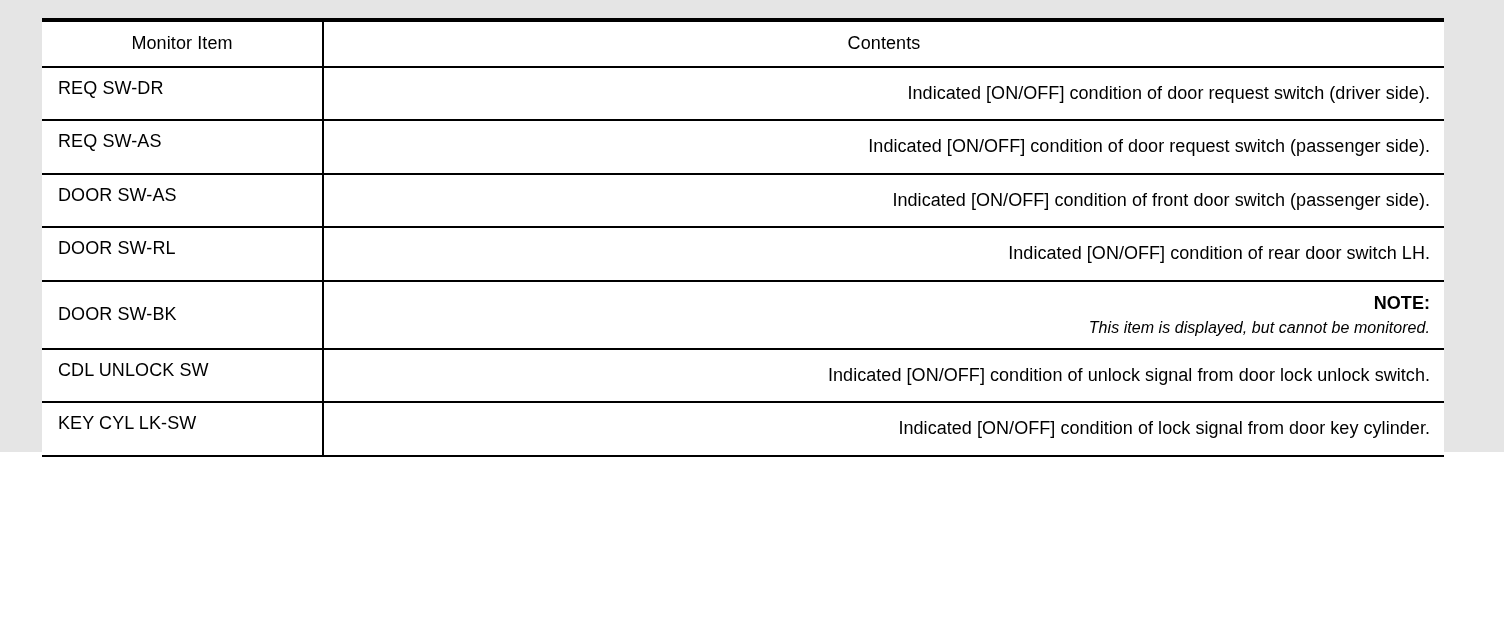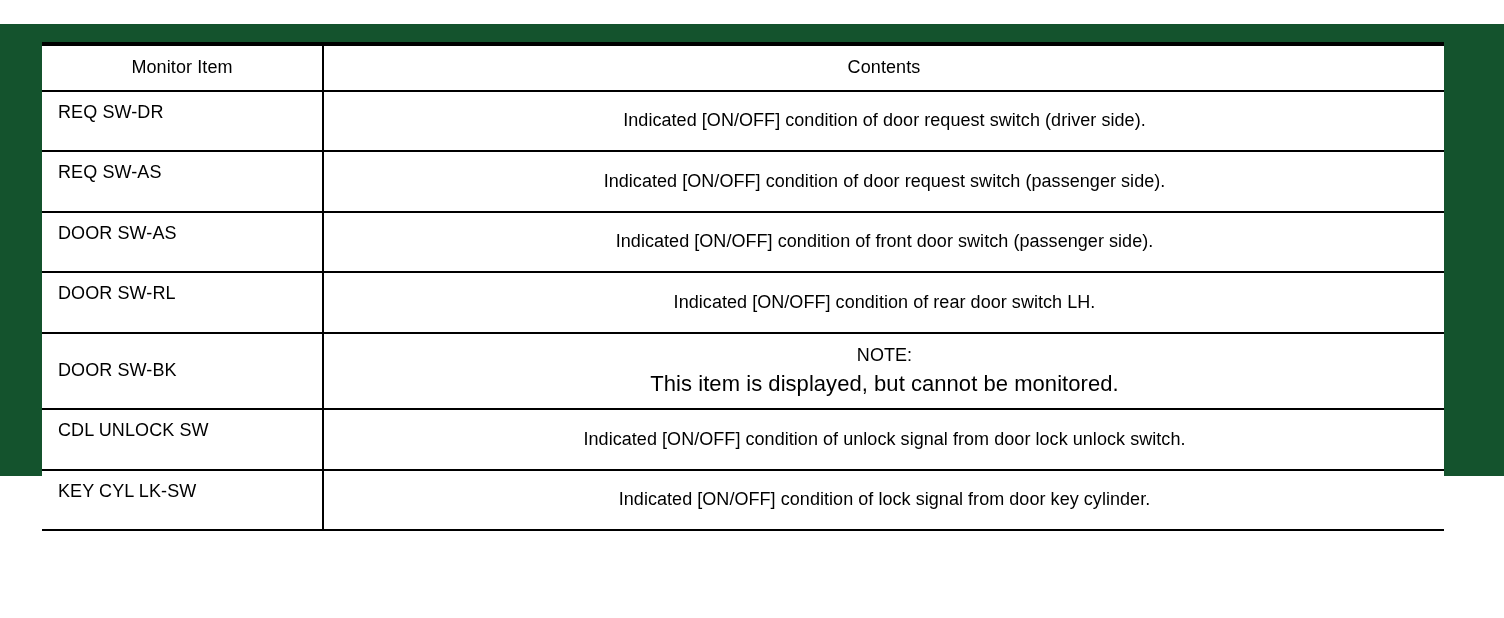--- a/index.html
+++ b/index.html
@@ -12,22 +12,21 @@
     height: 618px;
     font-family: "Liberation Sans", sans-serif;
     color: #000000;
     overflow: hidden;
   }
 
   .page {
     position: relative;
     width: 1504px;
     height: 452px;
-    background: #14532d;
-    margin-top: 24px;
+    background: #e5e5e5;
   }
 
   .table-wrap {
     position: absolute;
     left: 42px;
     top: 18px;
     width: 1402px;
   }
 
   table.spec {
@@ -65,50 +64,51 @@
     font-size: 18px;
     text-align: center;
     padding: 10px 14px 11px 14px;
     line-height: 1.25;
     letter-spacing: 0.1px;
   }
 
   td.col-item {
     font-size: 18px;
     text-align: left;
-    padding: 9px 14px 27px 16px;
+    padding: 9px 14px 20px 16px;
     line-height: 1.25;
     white-space: nowrap;
     letter-spacing: 0.1px;
   }
 
   td.col-contents {
     font-size: 18px;
-    text-align: center;
+    text-align: right;
     padding: 9px 14px 10px 15px;
     line-height: 1.25;
     letter-spacing: 0.05px;
   }
 
   tr.note-row td.col-item,
   tr.note-row td.col-contents {
     padding-top: 8px;
     padding-bottom: 9px;
   }
 
   .note-label {
     display: block;
-    font-weight: normal;
+    font-weight: bold;
     font-size: 18px;
     line-height: 1.45;
   }
   .note-text {
     display: block;
-    font-size: 22px;
+    font-size: 16px;
     line-height: 1.45;
+    font-style: italic;
   }
 </style>
 </head>
 <body>
 
 <div class="page">
   <div class="table-wrap">
     <table class="spec">
       <colgroup>
         <col class="c-item">

